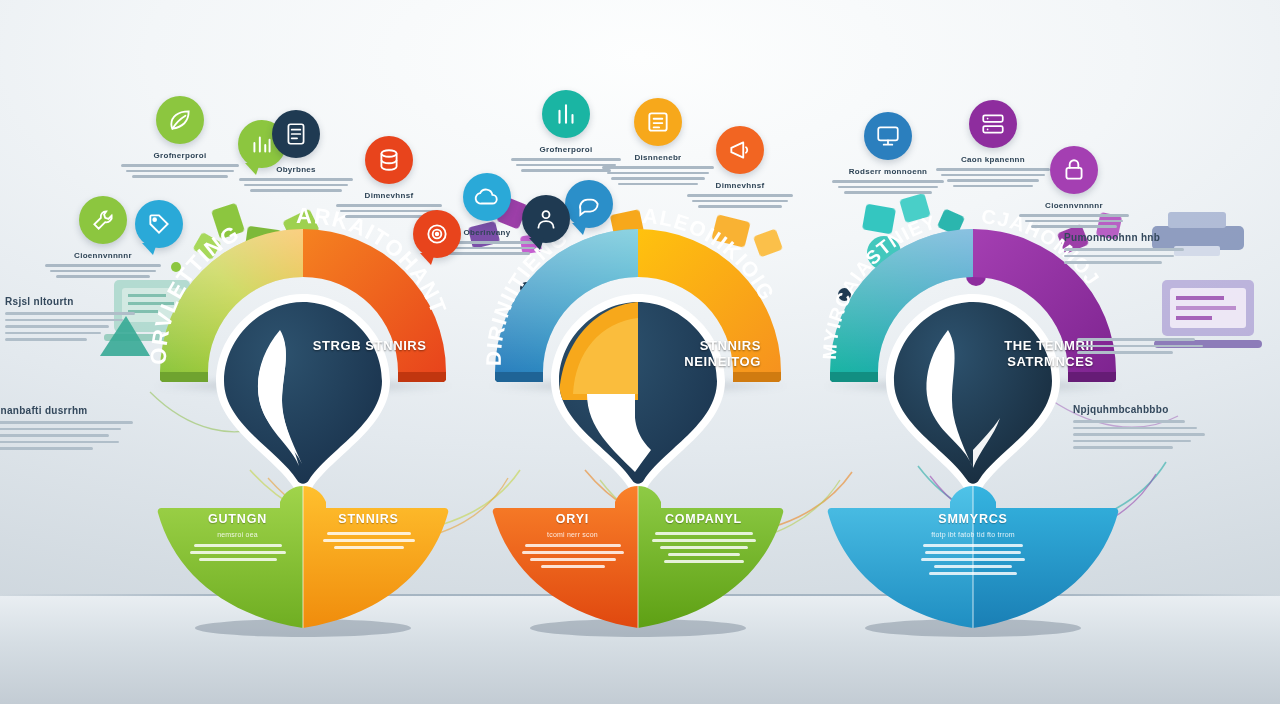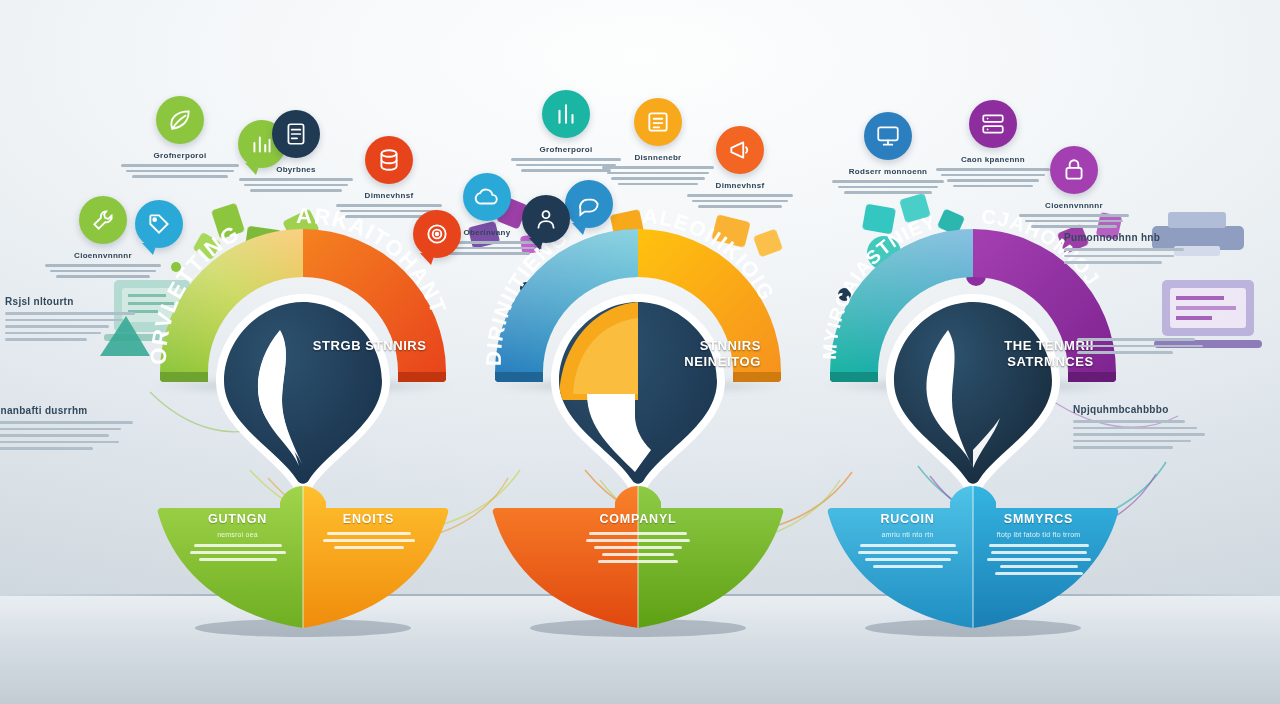--- a/index.html
+++ b/index.html
@@ -244,21 +244,21 @@
         <div class="shield-col">
           <div class="shield-title">GUTNGN</div>
           <div class="shield-sub" style="text-align:center;color:#fff;margin-bottom:6px;">nemsroi oea</div>
           <div class="blines">
             <div class="bline" style="width:88px"></div>
               <div class="bline" style="width:96px"></div>
               <div class="bline" style="width:78px"></div>
           </div>
         </div>
         <div class="shield-col">
-          <div class="shield-title">ENOITS</div>
+          <div class="shield-title">STNNIRS</div>
           <div class="shield-sub" style="text-align:center;color:#fff;margin-bottom:6px;"></div>
           <div class="blines">
             <div class="bline" style="width:84px"></div>
               <div class="bline" style="width:92px"></div>
               <div class="bline" style="width:70px"></div>
           </div>
         </div>
       </div>
     </div>
   </div>
@@ -328,20 +328,30 @@
               <stop offset="100%" stop-color="#5EA014"></stop>
           </linearGradient>
         </defs>
         <ellipse cx="150" cy="150" rx="108" ry="9" fill="#22394e" opacity=".25"></ellipse>
         <path d="M150 8 C140 8 131 14 127 24 L127 30 L8 30 C6 30 4 32 5 35 C22 96 74 138 150 150 Z" fill="url(#s2L)"></path>
         <path d="M150 8 C160 8 169 14 173 24 L173 30 L292 30 C294 30 296 32 295 35 C278 96 226 138 150 150 Z" fill="url(#s2R)"></path>
         <path d="M149 8 L149 150 L151 150 L151 8 Z" fill="#ffffff" opacity=".35"></path>
       </svg>
       <div class="shield-cols">
         <div class="shield-col">
+          <div class="shield-title">ORYI</div>
+          <div class="shield-sub" style="text-align:center;color:#fff;margin-bottom:6px;">tcomi nerr scon</div>
+          <div class="blines">
+            <div class="bline" style="width:96px"></div>
+              <div class="bline" style="width:102px"></div>
+              <div class="bline" style="width:86px"></div>
+              <div class="bline" style="width:64px"></div>
+          </div>
+        </div>
+        <div class="shield-col">
           <div class="shield-title">COMPANYL</div>
           <div class="shield-sub" style="text-align:center;color:#fff;margin-bottom:6px;"></div>
           <div class="blines">
             <div class="bline" style="width:98px"></div>
               <div class="bline" style="width:104px"></div>
               <div class="bline" style="width:88px"></div>
               <div class="bline" style="width:72px"></div>
               <div class="bline" style="width:80px"></div>
           </div>
         </div>
@@ -407,30 +417,20 @@
               <stop offset="100%" stop-color="#1A7FB5"></stop>
           </linearGradient>
         </defs>
         <ellipse cx="150" cy="150" rx="108" ry="9" fill="#22394e" opacity=".25"></ellipse>
         <path d="M150 8 C140 8 131 14 127 24 L127 30 L8 30 C6 30 4 32 5 35 C22 96 74 138 150 150 Z" fill="url(#s3L)"></path>
         <path d="M150 8 C160 8 169 14 173 24 L173 30 L292 30 C294 30 296 32 295 35 C278 96 226 138 150 150 Z" fill="url(#s3R)"></path>
         <path d="M149 8 L149 150 L151 150 L151 8 Z" fill="#ffffff" opacity=".38"></path>
       </svg>
       <div class="shield-cols">
         <div class="shield-col">
-          <div class="shield-title">RUCOIN</div>
-          <div class="shield-sub" style="text-align:center;color:#fff;margin-bottom:6px;">amriu nti nto rtn</div>
-          <div class="blines">
-            <div class="bline" style="width:96px"></div>
-              <div class="bline" style="width:100px"></div>
-              <div class="bline" style="width:86px"></div>
-              <div class="bline" style="width:70px"></div>
-          </div>
-        </div>
-        <div class="shield-col">
           <div class="shield-title">SMMYRCS</div>
           <div class="shield-sub" style="text-align:center;color:#fff;margin-bottom:6px;">ftotp ibt fatob tid fto trrom</div>
           <div class="blines">
             <div class="bline" style="width:100px"></div>
               <div class="bline" style="width:96px"></div>
               <div class="bline" style="width:104px"></div>
               <div class="bline" style="width:78px"></div>
               <div class="bline" style="width:88px"></div>
           </div>
         </div>

